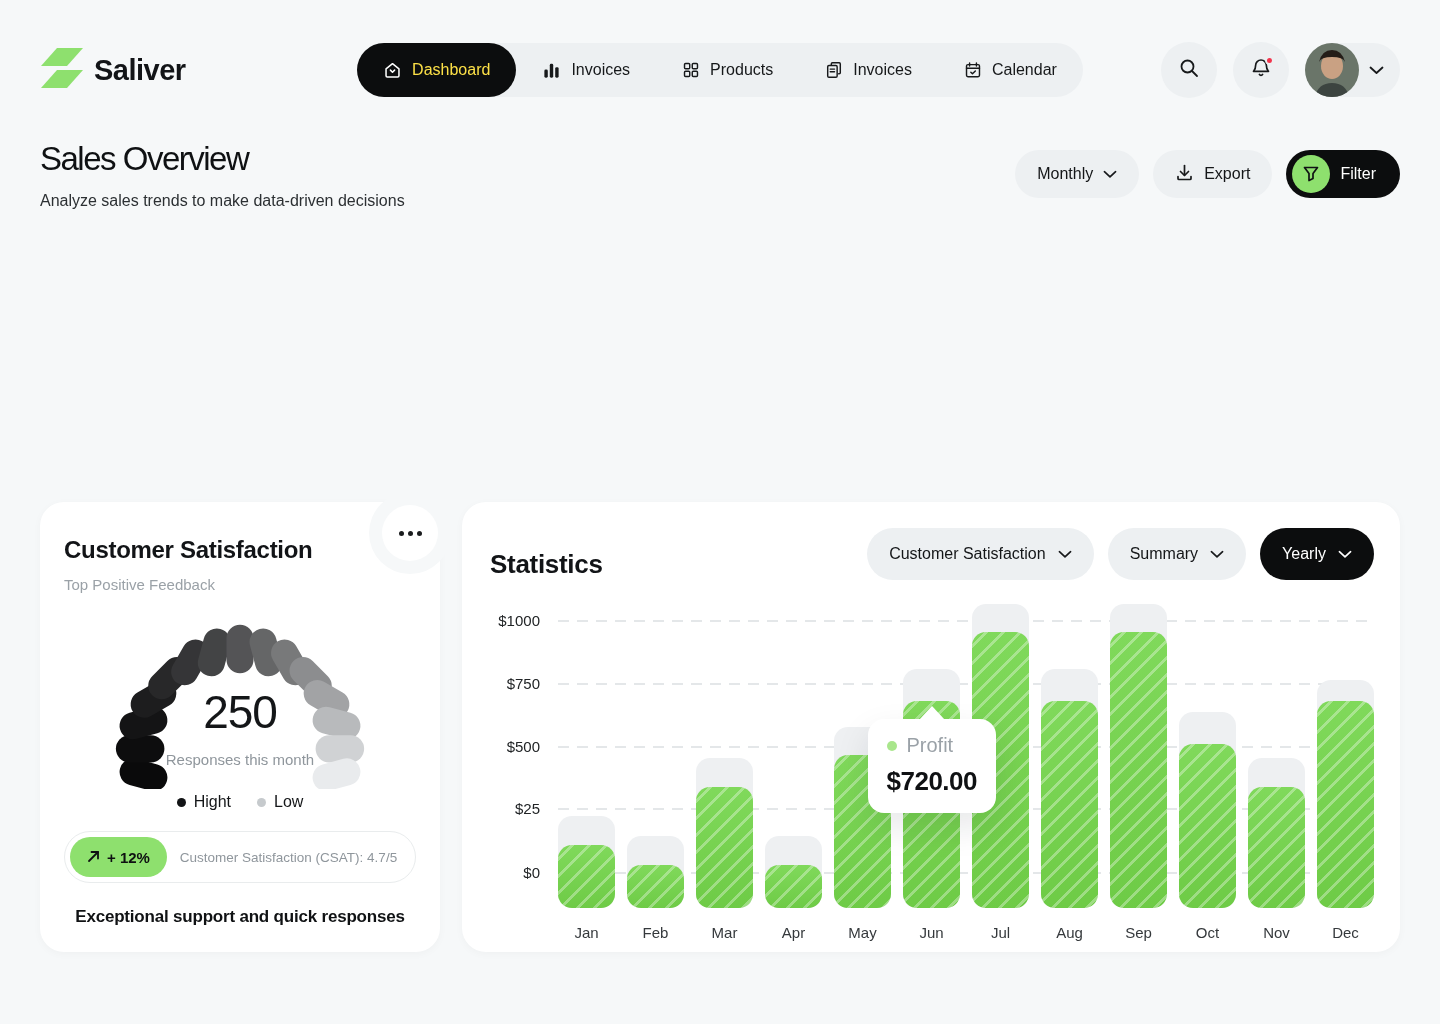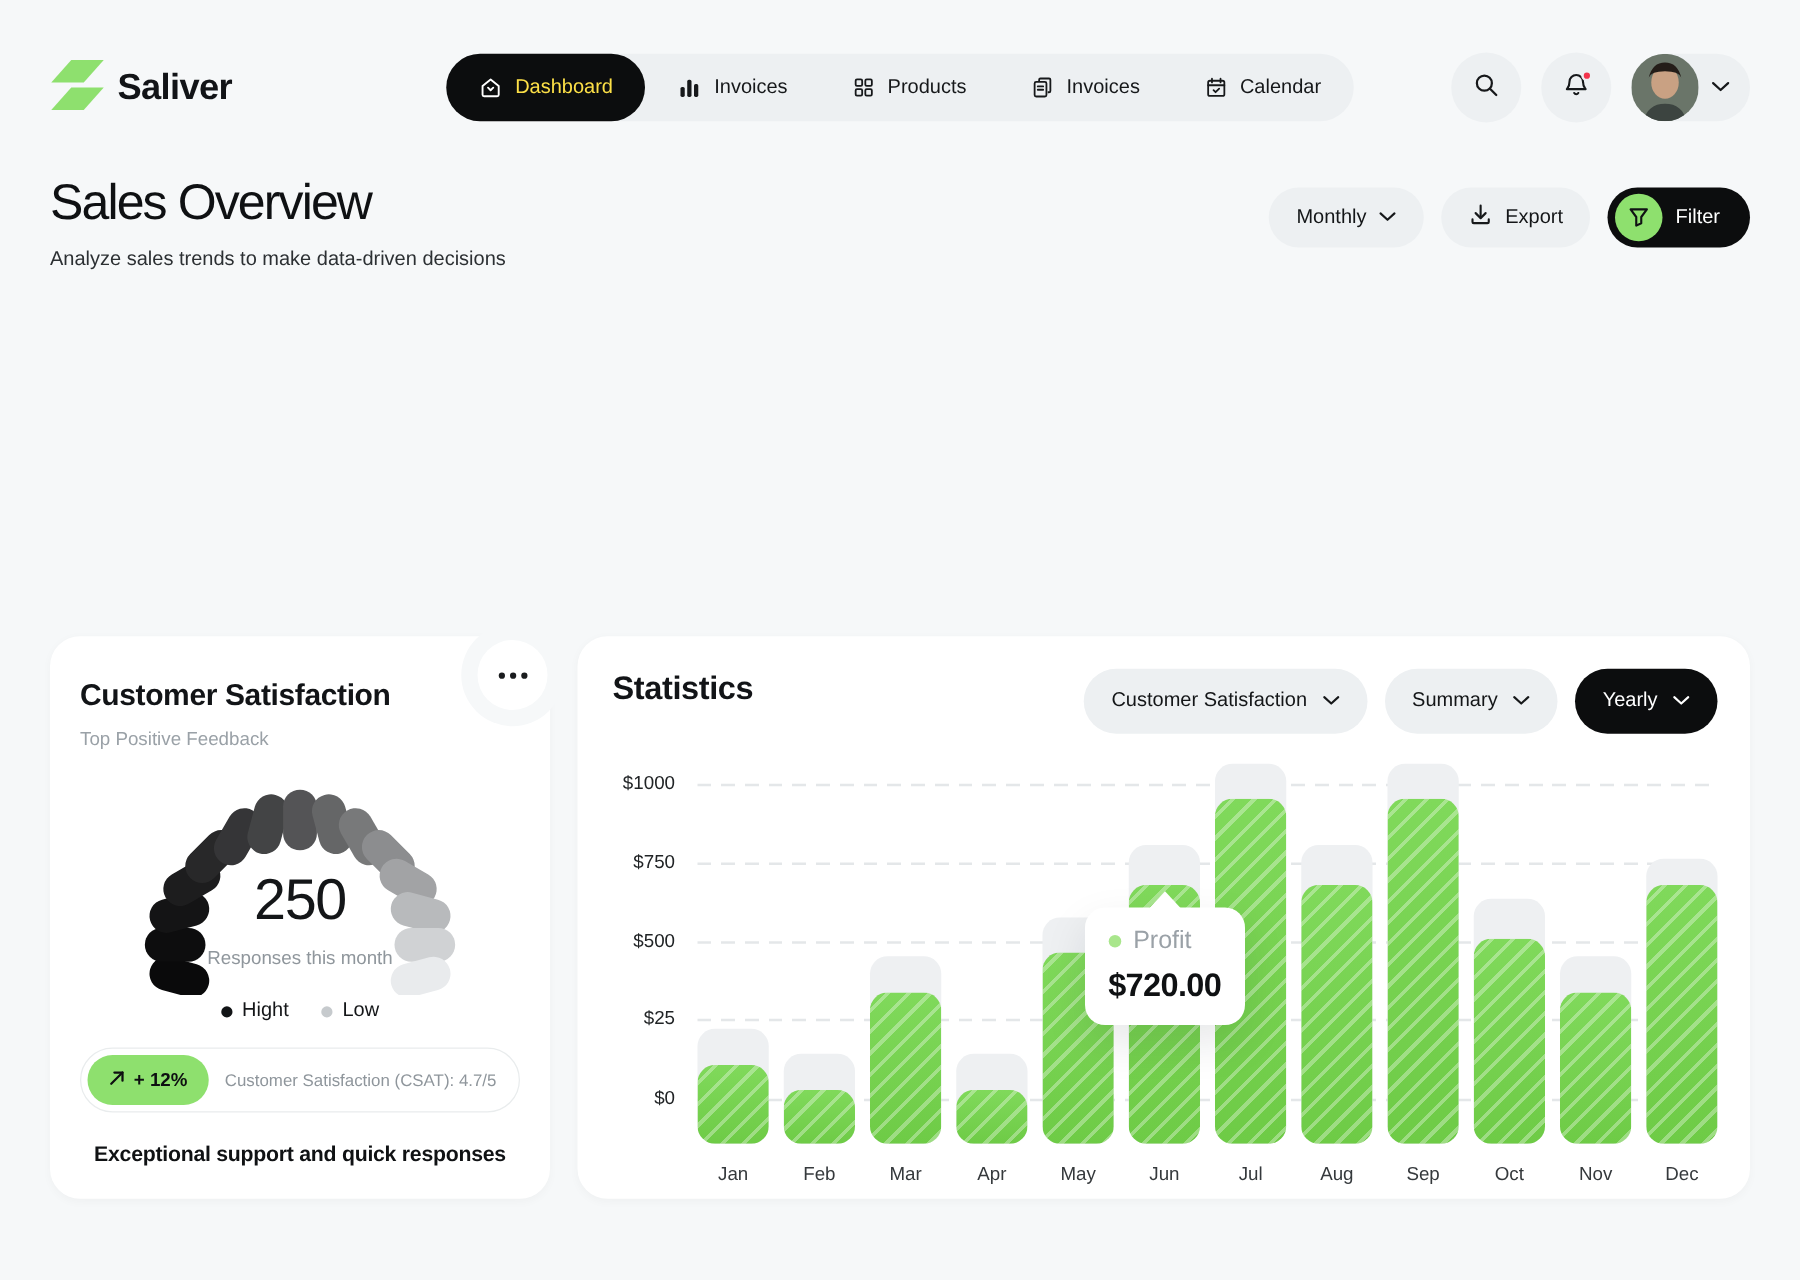--- a/index.html
+++ b/index.html
@@ -22,21 +22,21 @@
   .hdr-right { display:flex; align-items:center; gap:16px; justify-content:flex-end; width:280px; }
   .icon-circle { width:56px; height:56px; border-radius:50%; background:#edf0f2; display:flex;
                  align-items:center; justify-content:center; position:relative; cursor:pointer; }
   .bell-dot { position:absolute; top:14px; right:15px; width:9px; height:9px; border-radius:50%;
               background:#f2344c; border:2px solid #edf0f2; }
   .avatar-pill { display:flex; align-items:center; height:54px; border-radius:28px; background:#edf0f2;
                  padding-right:16px; gap:10px; cursor:pointer; }
   .avatar { width:54px; height:54px; border-radius:50%; overflow:hidden; flex:none; }
   
   .title-row { display:flex; justify-content:space-between; align-items:flex-start; padding:42px 40px 0 40px; }
-  .page-title { font-size:40px; font-weight:500; letter-spacing:-1.5px; color:#0f1113; }
+  .page-title { font-size:33px; font-weight:500; letter-spacing:-1.5px; color:#0f1113; }
   .page-sub { margin-top:14px; font-size:16px; color:#2c3033; }
   .controls { display:flex; gap:14px; margin-top:10px; }
   .pill-btn { height:48px; border-radius:24px; background:#edf0f2; display:flex; align-items:center;
               gap:10px; padding:0 22px; font-size:16px; color:#141618; cursor:pointer; border:none; }
   .pill-btn.dark { background:#0c0d0e; color:#fff; padding:0 24px 0 6px; }
   .filter-ic { width:38px; height:38px; border-radius:50%; background:#8ee06e; display:flex;
                align-items:center; justify-content:center; }
   
   .cards { display:flex; gap:22px; margin:292px 40px 0 40px; }
   .card { background:#ffffff; border-radius:24px; height:450px; position:relative;
@@ -57,21 +57,21 @@
   .legend { display:flex; justify-content:center; gap:26px; margin-top:4px; }
   .legend-item { display:flex; align-items:center; gap:8px; font-size:16px; color:#141618; }
   .legend-dot { width:9px; height:9px; border-radius:50%; }
   .badge-row { margin-top:20px; border:1px solid #e9eced; border-radius:26px; padding:5px;
                display:flex; align-items:center; }
   .delta-pill { background:#8ee06e; border-radius:21px; height:40px; padding:0 17px; display:flex;
                 align-items:center; gap:7px; font-size:15px; font-weight:600; color:#0e1011; flex:none; }
   .csat-text { flex:1; text-align:center; font-size:13.5px; color:#8f969c; }
   .footnote { margin-top:24px; text-align:center; font-size:17px; font-weight:700; color:#101214; letter-spacing:-0.2px; }
   
-  .stats-head { display:flex; align-items:flex-start; justify-content:space-between; }
+  .stats-head { display:flex; align-items:flex-end; justify-content:space-between; }
   .stats-title { font-size:26px; font-weight:600; letter-spacing:-0.3px; margin-left:2px; }
   .stats-filters { display:flex; gap:14px; }
   .filter-pill { height:52px; border-radius:26px; background:#edf0f2; display:flex; align-items:center;
                  gap:12px; padding:0 22px; font-size:16px; color:#141618; cursor:pointer; border:none; }
   .filter-pill.dark { background:#0c0d0e; color:#fff; }
   
   .chart { position:relative; margin-top:28px; }
   .y-labels { position:absolute; left:0; top:0; width:52px; height:300px; }
   .y-labels span { position:absolute; right:0; transform:translateY(-50%); font-size:15px; color:#212426; }
   .grid-layer { position:absolute; left:70px; right:0; top:0; height:300px; }

